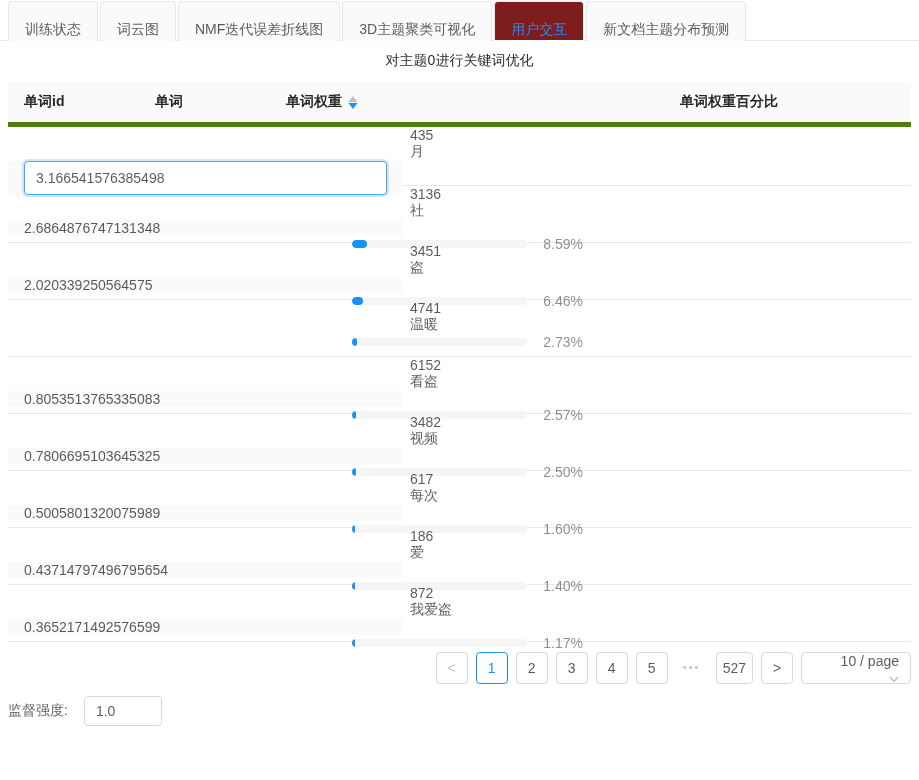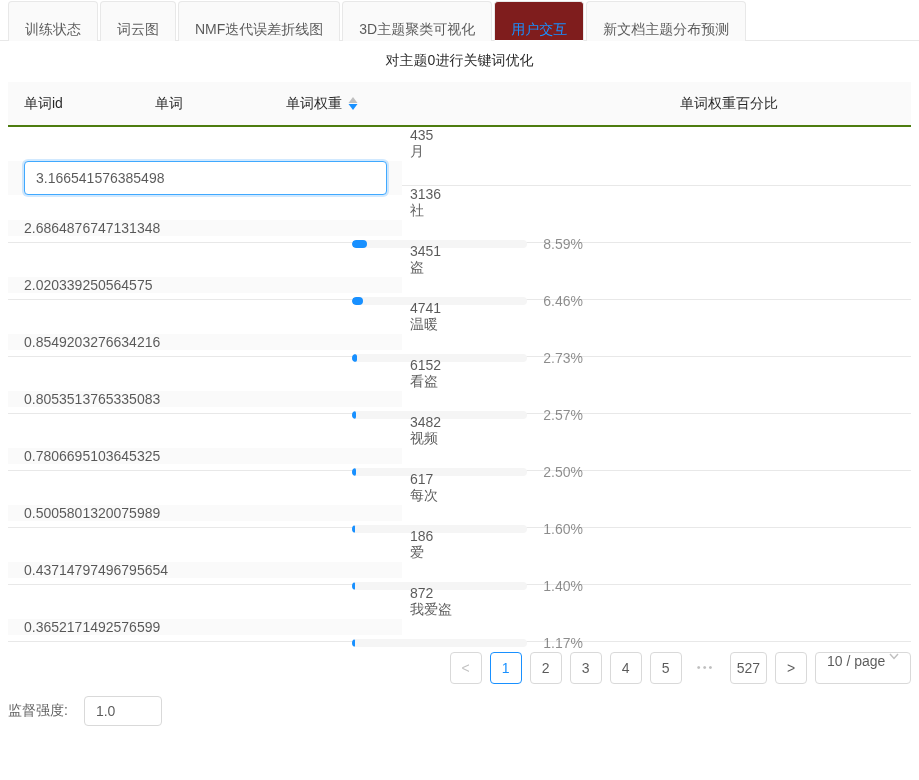--- a/index.html
+++ b/index.html
@@ -15,21 +15,21 @@
     border-radius:4px 4px 0 0; color:rgba(0,0,0,0.65); cursor:pointer;
     position:relative; top:1px; }
   .tab.active { background:#7f1d1d; color:#1890ff; border-bottom:1px solid #fff; }
 
   
   .panel-title { text-align:center; margin:11px 0 12px; color:rgba(0,0,0,0.85); }
 
   
   .table { margin:0 8px; }
   .t-row { display:flex; border-bottom:1px solid #e8e8e8; align-items:center; }
-  .t-head { background:#fafafa; height:45px; color:rgba(0,0,0,0.85); font-weight:normal; border-bottom:2px solid #4d7c0f; }
+  .t-head { background:#fafafa; height:45px; color:rgba(0,0,0,0.85); font-weight:bold; border-bottom:5px solid #4d7c0f; }
   .c1 { width:131px; padding-left:16px; }
   .c2 { width:131px; padding-left:16px; }
   .c3 { width:394px; padding-left:16px; align-self:stretch; display:flex; align-items:center; }
   .c4 { width:247px; padding-left:16px; display:flex; align-items:center; }
   .t-body .t-row { height:57px;flex-direction:column; }
   .t-body .t-row.tall { height:59px; }
   .t-body .c3 { background:#fafafa; }
   .sorter { display:inline-flex; flex-direction:column; margin-left:6px; cursor:pointer; }
   .sorter svg { display:block; }
 
@@ -43,23 +43,23 @@
   .progress-text { margin-left:8px; color:rgba(0,0,0,0.45); width:52px; text-align:right; white-space:nowrap; }
 
   
   .pagination { display:flex; justify-content:flex-end; align-items:center; margin:10px 8px 0; }
   .pg-item { min-width:32px; height:32px; line-height:30px; text-align:center; margin-left:8px;
     border:1px solid #d9d9d9; border-radius:4px; background:#fff; cursor:pointer;
     color:rgba(0,0,0,0.65); padding:0 6px; user-select:none; }
   .pg-item.active { border-color:#1890ff; color:#1890ff; }
   .pg-item.disabled { color:rgba(0,0,0,0.25); cursor:not-allowed; }
   .pg-item.ellipsis { border:none; color:rgba(0,0,0,0.25); letter-spacing:2px; font-size:11px; padding:0 2px; }
-  .pg-size { display:inline-flex; align-items:flex-start; justify-content:space-between; margin-left:8px;
-    width:96px; height:32px; border:1px solid #d9d9d9; border-radius:4px; background:#fff;
-    padding:0 11px; cursor:pointer; color:rgba(0,0,0,0.65); }
+  .pg-size { display:inline-flex; align-items:flex-end; justify-content:space-between; margin-left:8px;
+    width:110px; height:32px; border:1px solid #d9d9d9; border-radius:4px; background:#fff;
+    padding:0 11px; cursor:pointer; color:rgba(0,0,0,0.65);flex-direction:column; }
   .pg-size .caret { color:#bfbfbf; display:inline-flex; }
 
   
   .bottom-bar { display:flex; align-items:center; margin:12px 8px 0; }
   .bottom-label { color:rgba(0,0,0,0.65); margin-right:16px; }
   .strength-input { width:78px; height:30px; border:1px solid #d9d9d9; border-radius:4px;
     padding:0 11px; font-size:14px; color:rgba(0,0,0,0.65); outline:none; background:#fff;
     font-family:"Liberation Sans","DejaVu Sans",sans-serif; }
 </style>
 </head>
@@ -123,23 +123,20 @@
         <div class="c4">
           <div class="progress-track">
             <div class="progress-fill" style="width: 6.46%;"></div>
           </div>
           <span class="progress-text">6.46%</span>
         </div>
       </div>
       <div class="t-row">
         <div class="c1">4741</div>
         <div class="c2">温暖</div>
-        <div class="c3">
-          <span>0.8549203276634216</span>
-        </div>
         <div class="c4">
           <div class="progress-track">
             <div class="progress-fill" style="width: 2.73%;"></div>
           </div>
           <span class="progress-text">2.73%</span>
         </div>
       </div>
       <div class="t-row">
         <div class="c1">6152</div>
         <div class="c2">看盗</div>

